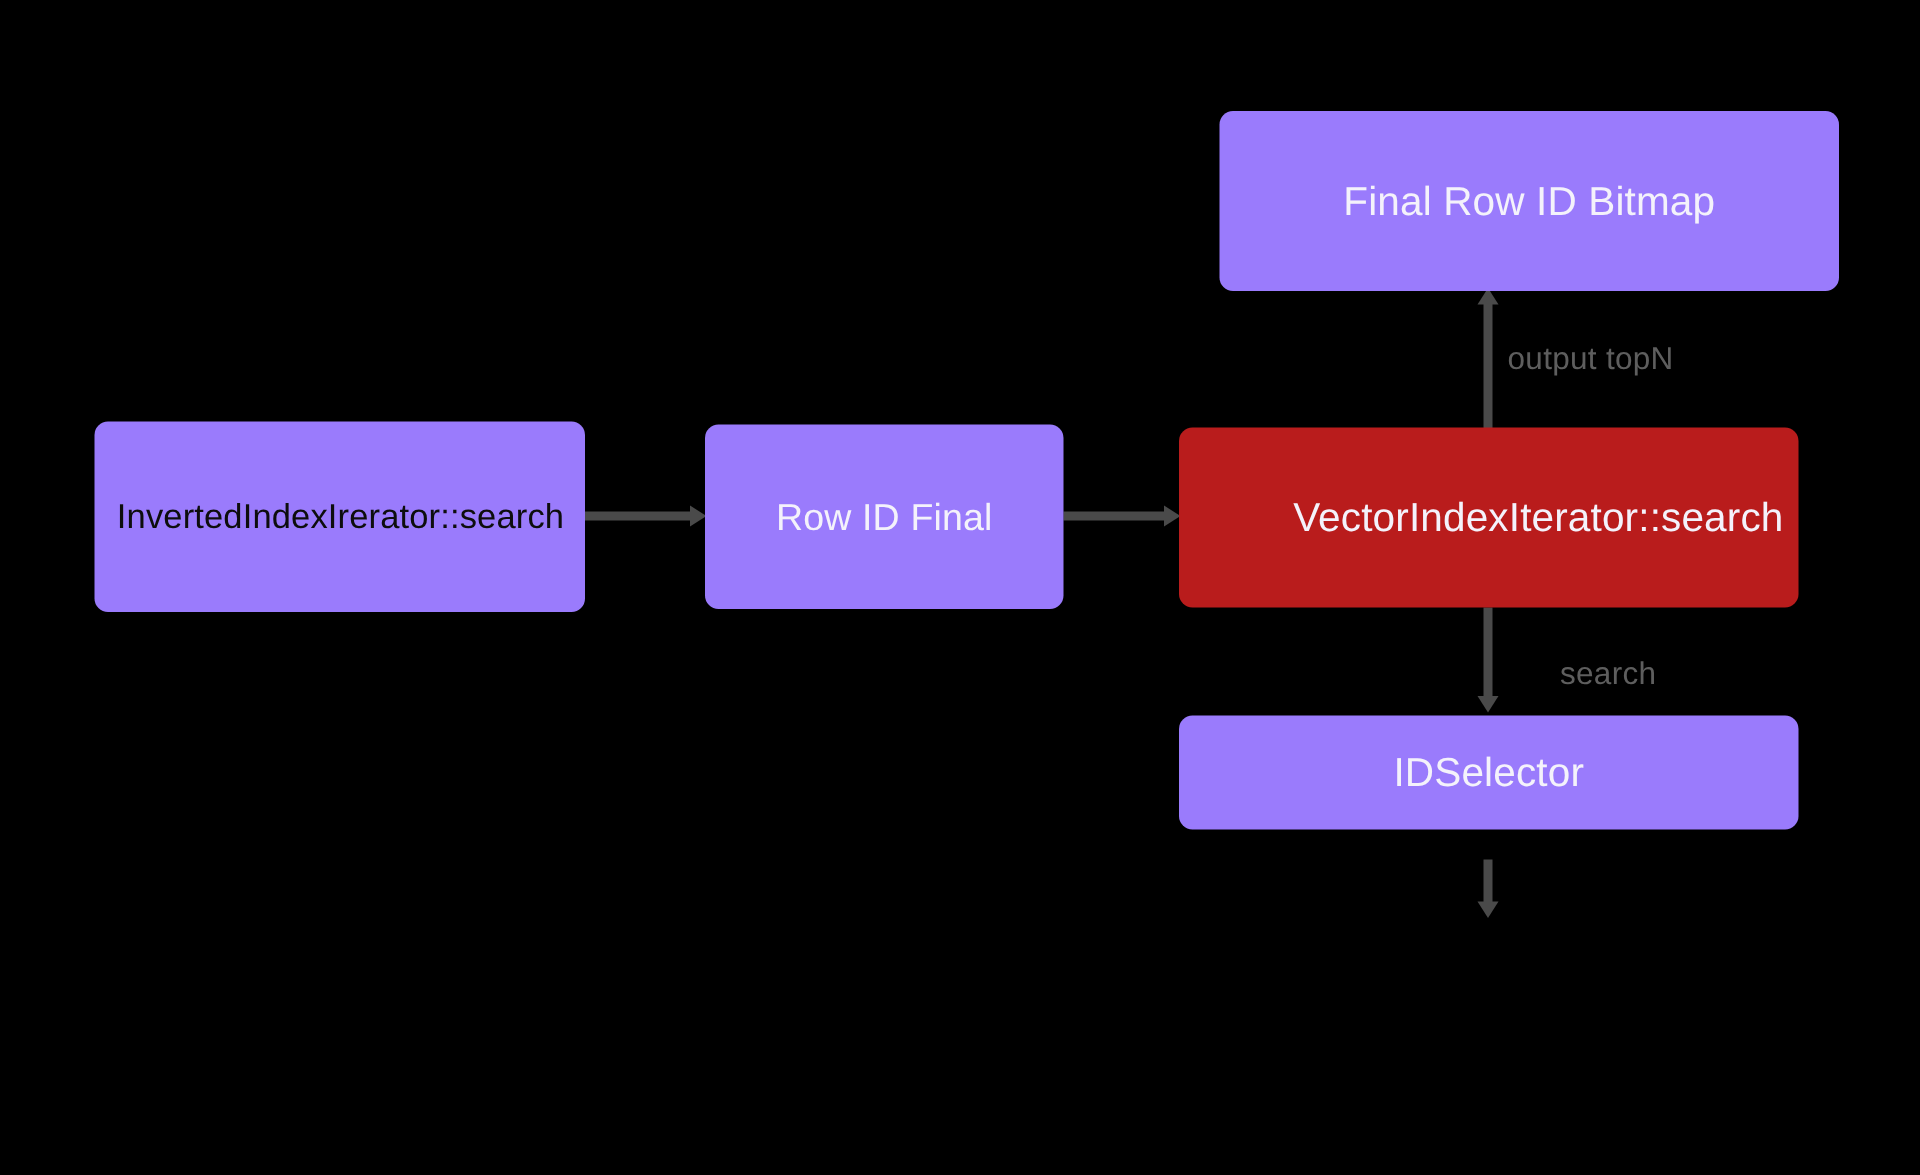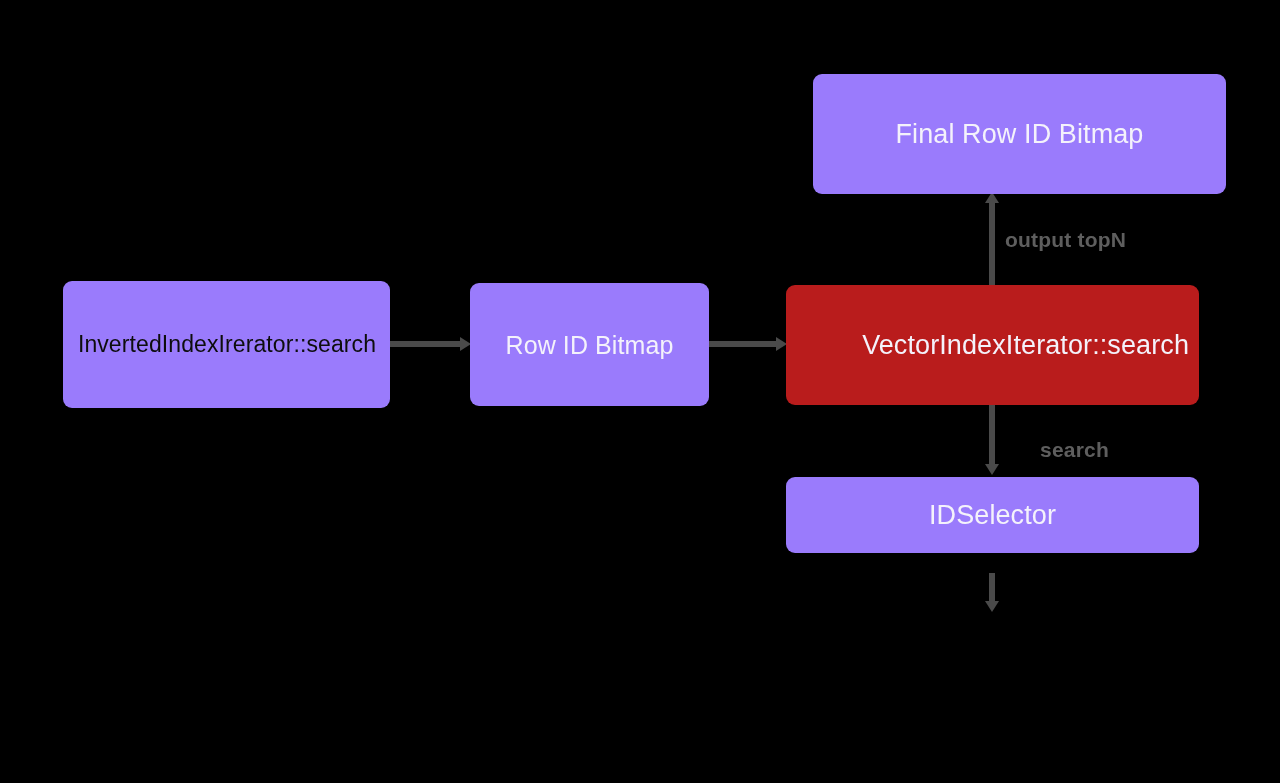--- a/index.html
+++ b/index.html
@@ -63,21 +63,21 @@
   .arrowhead.up {
     border-left: 7px solid transparent;
     border-right: 7px solid transparent;
     border-bottom: 11px solid #4a4a4a;
   }
 
   .edge-label {
     position: absolute;
     color: #5e5e5e;
     font-size: 21px;
-    font-weight: 700;
+    font-weight: 400;
     white-space: nowrap;
     letter-spacing: 0.2px;
   }
 
   
   #node-inverted  { left: 63px;  top: 281px; width: 327px; height: 127px; font-size: 23px; padding-left: 11px; }
   #node-rowid     { left: 470px; top: 283px; width: 239px; height: 123px; font-size: 25px; }
   #node-final     { left: 813px; top: 74px;  width: 413px; height: 120px; font-size: 27px; }
   #node-vector    { left: 786px; top: 285px; width: 413px; height: 120px; font-size: 27px; }
   #node-idselect  { left: 786px; top: 477px; width: 413px; height: 76px;  font-size: 27px; }
@@ -103,21 +103,21 @@
   <div class="edge-label" style="left:1040px; top:438px;">search</div>
 
   <div class="edge v" style="left:989px; top:573px; width:6px; height:32px;"></div>
   <div class="arrowhead down" style="left:985px; top:601px;"></div>
 
   <div id="node-inverted" class="node fill-light text-dark">
     <span class="node-label">InvertedIndexIrerator::search</span>
   </div>
 
   <div id="node-rowid" class="node fill-light text-light">
-    <span class="node-label">Row ID Bitmap</span>
+    <span class="node-label">Row ID Final</span>
   </div>
 
   <div id="node-final" class="node fill-light text-light">
     <span class="node-label">Final Row ID Bitmap</span>
   </div>
 
   <div id="node-vector" class="node fill-strong text-light">
     <span class="node-label">VectorIndexIterator::search</span>
   </div>
 

